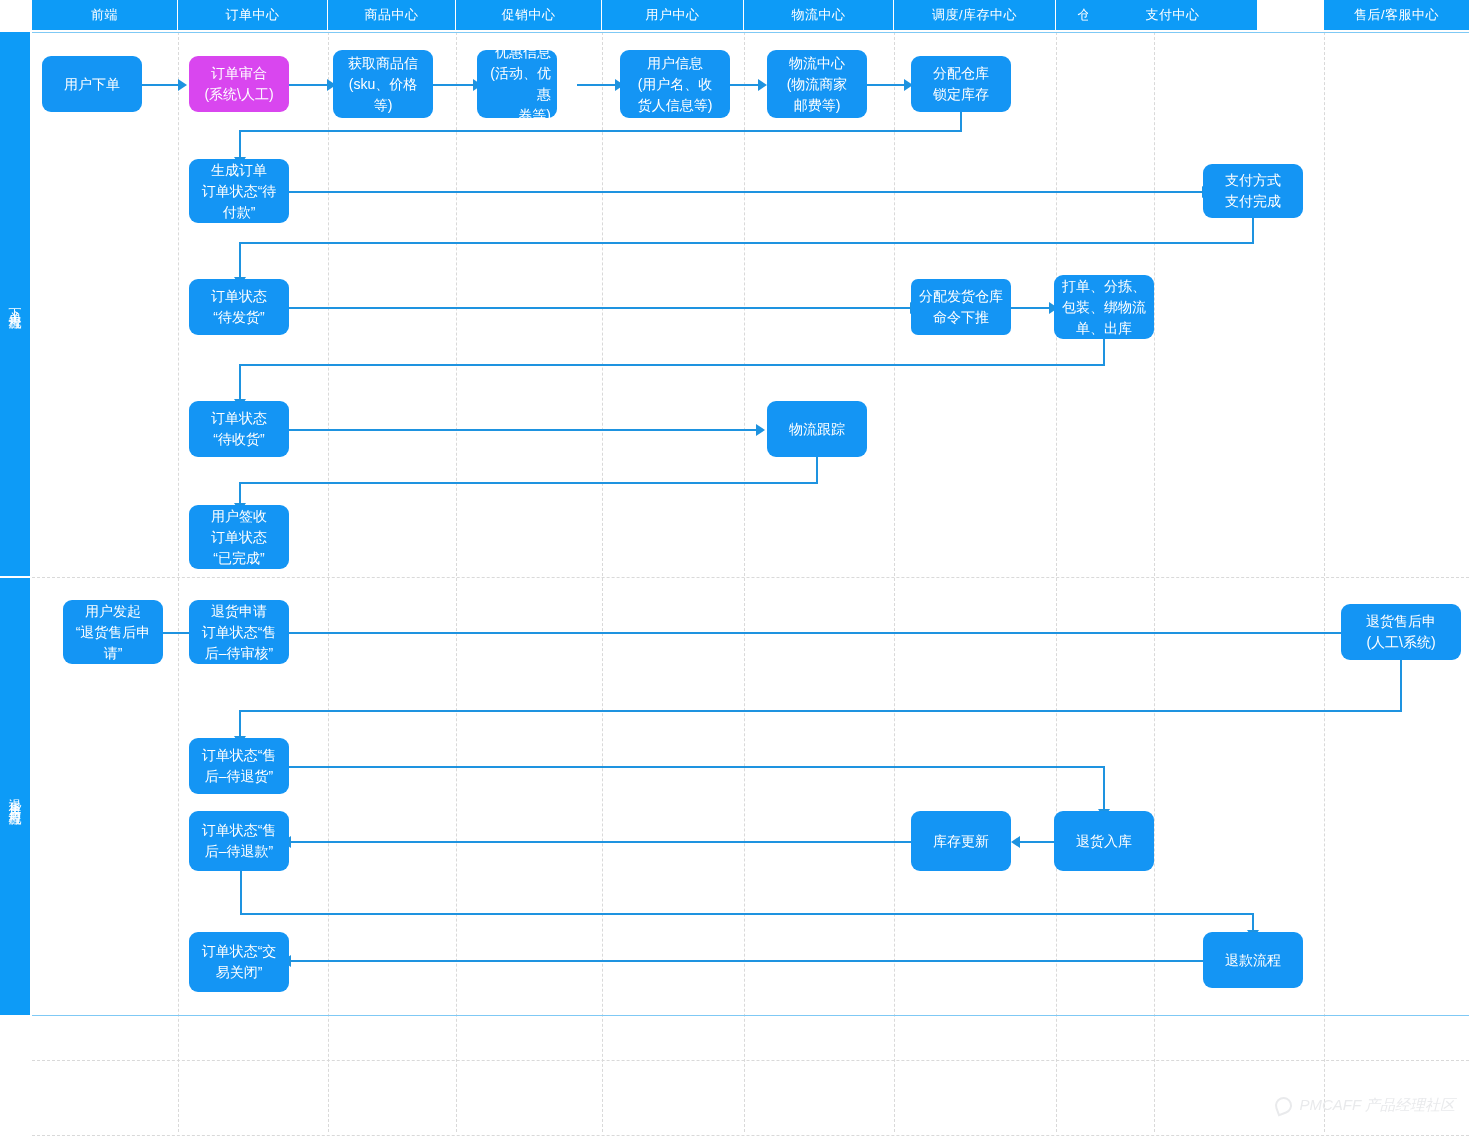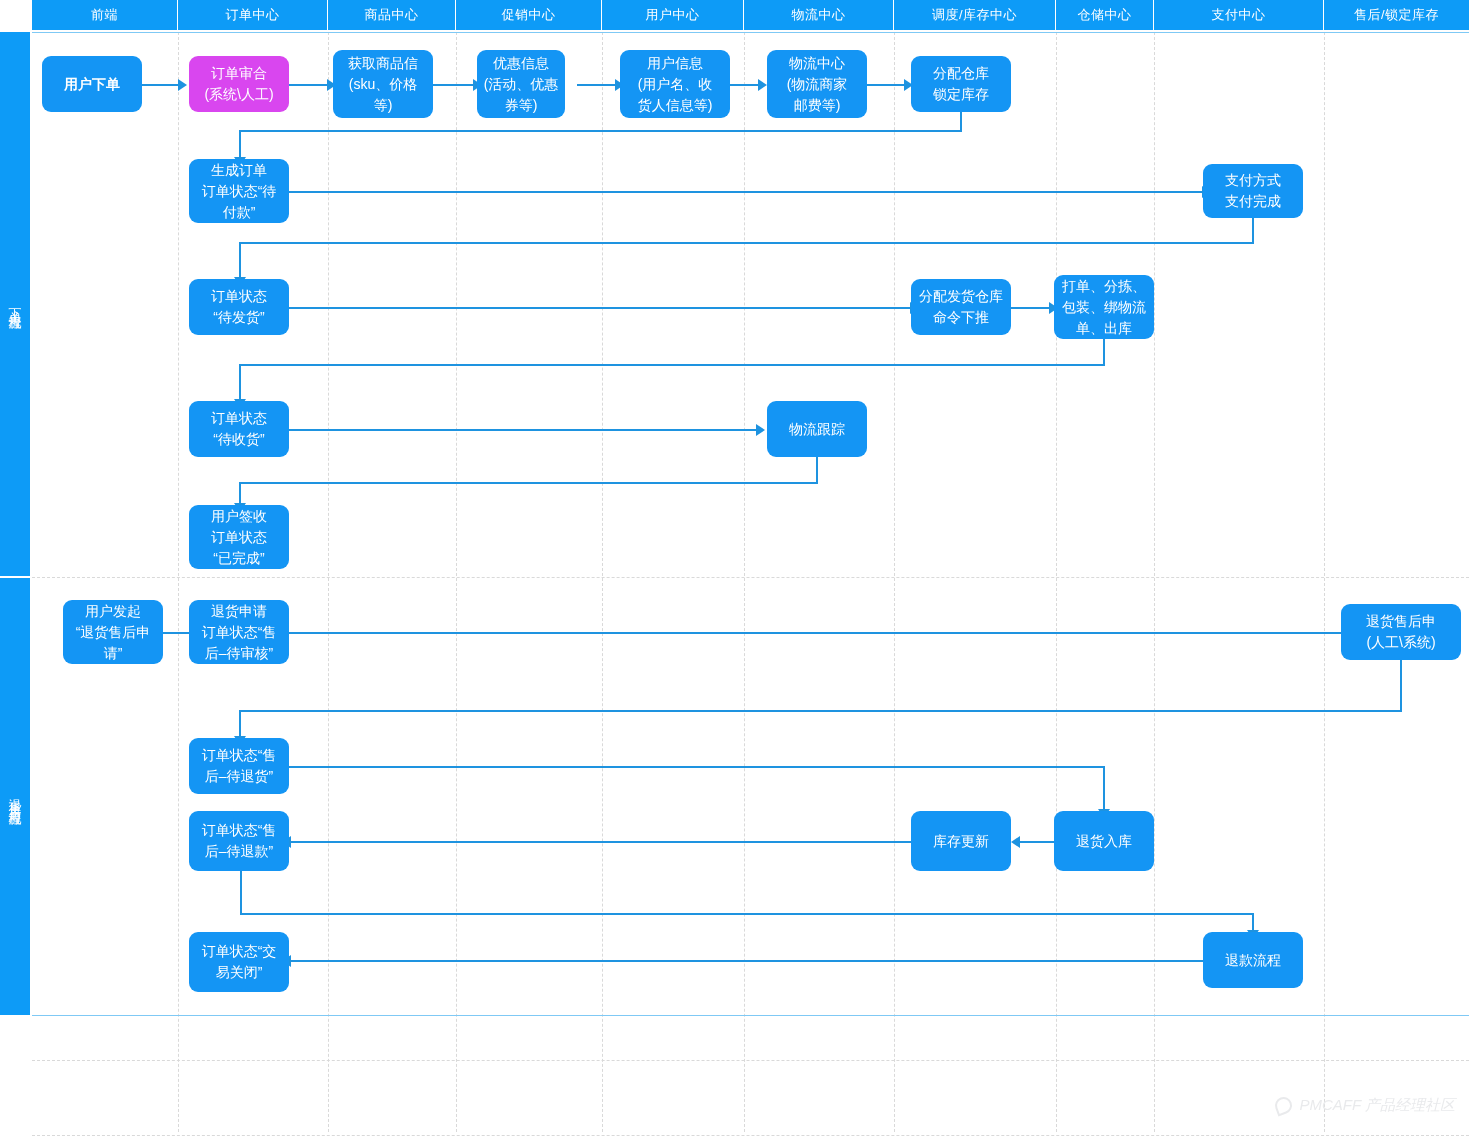--- a/index.html
+++ b/index.html
@@ -82,25 +82,25 @@
       </div>
       <div class="hdr" style="left: 744px; width: 150px;">
         <span>物流中心</span>
       </div>
       <div class="hdr" style="left: 894px; width: 162px;">
         <span>调度/库存中心</span>
       </div>
       <div class="hdr" style="left: 1056px; width: 98px;">
         <span>仓储中心</span>
       </div>
-      <div class="hdr" style="left: 1154px; width: 170px;">
+      <div class="hdr" style="left: 1088px; width: 170px;">
         <span>支付中心</span>
       </div>
       <div class="hdr" style="left: 1324px; width: 145px;">
-        <span>售后/锁定库存</span>
+        <span>售后/客服中心</span>
       </div>
     </div>
 
   <div class="rail" style="top:32px;height:544px;">
     <span>下单流程</span>
   </div>
   <div class="rail" style="top:578px;height:437px;">
     <span>退货售后流程</span>
   </div>
 
@@ -162,45 +162,45 @@
       <div class="arw l" style="left: 282px; top: 836px;"></div>
       <div class="seg v" style="left: 240px; top: 871px; width: 2px; height: 44px; background: rgb(30, 147, 224);"></div>
       <div class="seg h" style="left: 240px; top: 913px; width: 1014px; height: 2px; background: rgb(30, 147, 224);"></div>
       <div class="seg v" style="left: 1252px; top: 913px; width: 2px; height: 17px; background: rgb(30, 147, 224);"></div>
       <div class="arw d" style="left: 1247px; top: 930px;"></div>
       <div class="seg h" style="left: 291px; top: 960px; width: 912px; height: 2px; background: rgb(30, 147, 224);"></div>
       <div class="arw l" style="left: 282px; top: 955px;"></div>
     </div>
 
   <div id="nodes">
-      <div class="node" style="left: 42px; top: 56px; width: 100px; height: 56px; background: rgb(20, 149, 244); font-weight: bold;"><span>用户下单</span></div>
+      <div class="node" style="left: 42px; top: 56px; width: 100px; height: 56px; background: rgb(20, 149, 244);"><span>用户下单</span></div>
       <div class="node" style="left: 189px; top: 56px; width: 100px; height: 56px; background: #d946ef;"><span>订单审合
 (系统\人工)</span></div>
       <div class="node" style="left: 333px; top: 50px; width: 100px; height: 68px; background: rgb(20, 149, 244); text-align: center;"><span>获取商品信
 (sku、价格
 等)</span></div>
-      <div class="node" style="left: 477px; top: 50px; width: 88px; height: 68px; background: rgb(20, 149, 244);"><span>优惠信息
+      <div class="node" style="left: 477px; top: 50px; width: 80px; height: 68px; background: rgb(20, 149, 244); text-align: right;"><span>优惠信息
 (活动、优惠
 券等)</span></div>
       <div class="node" style="left: 612px; top: 50px; width: 110px; height: 68px; background: rgb(20, 149, 244); margin-left: 8px;"><span>用户信息
 (用户名、收
 货人信息等)</span></div>
       <div class="node" style="left: 767px; top: 50px; width: 100px; height: 68px; background: rgb(20, 149, 244);"><span>物流中心
 (物流商家
 邮费等)</span></div>
       <div class="node" style="left: 911px; top: 56px; width: 100px; height: 56px; background: rgb(20, 149, 244);"><span>分配仓库
 锁定库存</span></div>
       <div class="node" style="left: 189px; top: 159px; width: 100px; height: 64px; background: rgb(20, 149, 244);"><span>生成订单
 订单状态“待
 付款”</span></div>
       <div class="node" style="left: 1203px; top: 164px; width: 100px; height: 54px; background: rgb(20, 149, 244);"><span>支付方式
 支付完成</span></div>
       <div class="node" style="left: 189px; top: 279px; width: 100px; height: 56px; background: rgb(20, 149, 244);"><span>订单状态
 “待发货”</span></div>
-      <div class="node" style="left: 911px; top: 279px; width: 100px; height: 56px; background: rgb(20, 149, 244);"><span>分配发货仓库
+      <div class="node" style="left: 911px; top: 279px; width: 100px; height: 56px; background: rgb(20, 149, 244); border-radius: 7px;"><span>分配发货仓库
 命令下推</span></div>
       <div class="node" style="left: 1054px; top: 275px; width: 100px; height: 64px; background: rgb(20, 149, 244);"><span>打单、分拣、
 包装、绑物流
 单、出库</span></div>
       <div class="node" style="left: 189px; top: 401px; width: 100px; height: 56px; background: rgb(20, 149, 244);"><span>订单状态
 “待收货”</span></div>
       <div class="node" style="left: 767px; top: 401px; width: 100px; height: 56px; background: rgb(20, 149, 244);"><span>物流跟踪</span></div>
       <div class="node" style="left: 189px; top: 505px; width: 100px; height: 64px; background: rgb(20, 149, 244);"><span>用户签收
 订单状态
 “已完成”</span></div>

